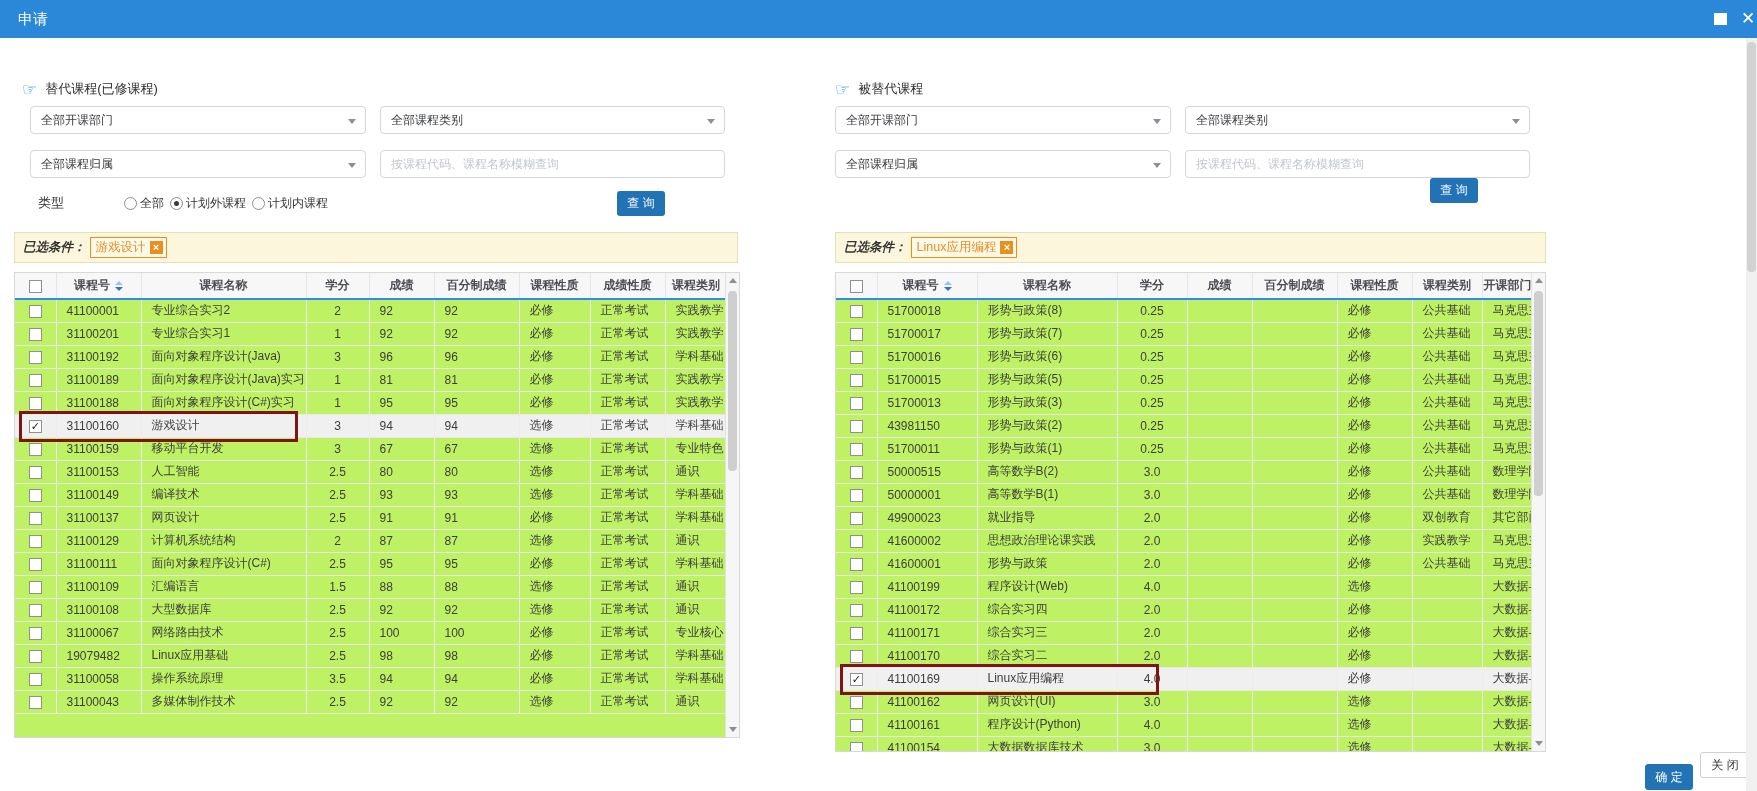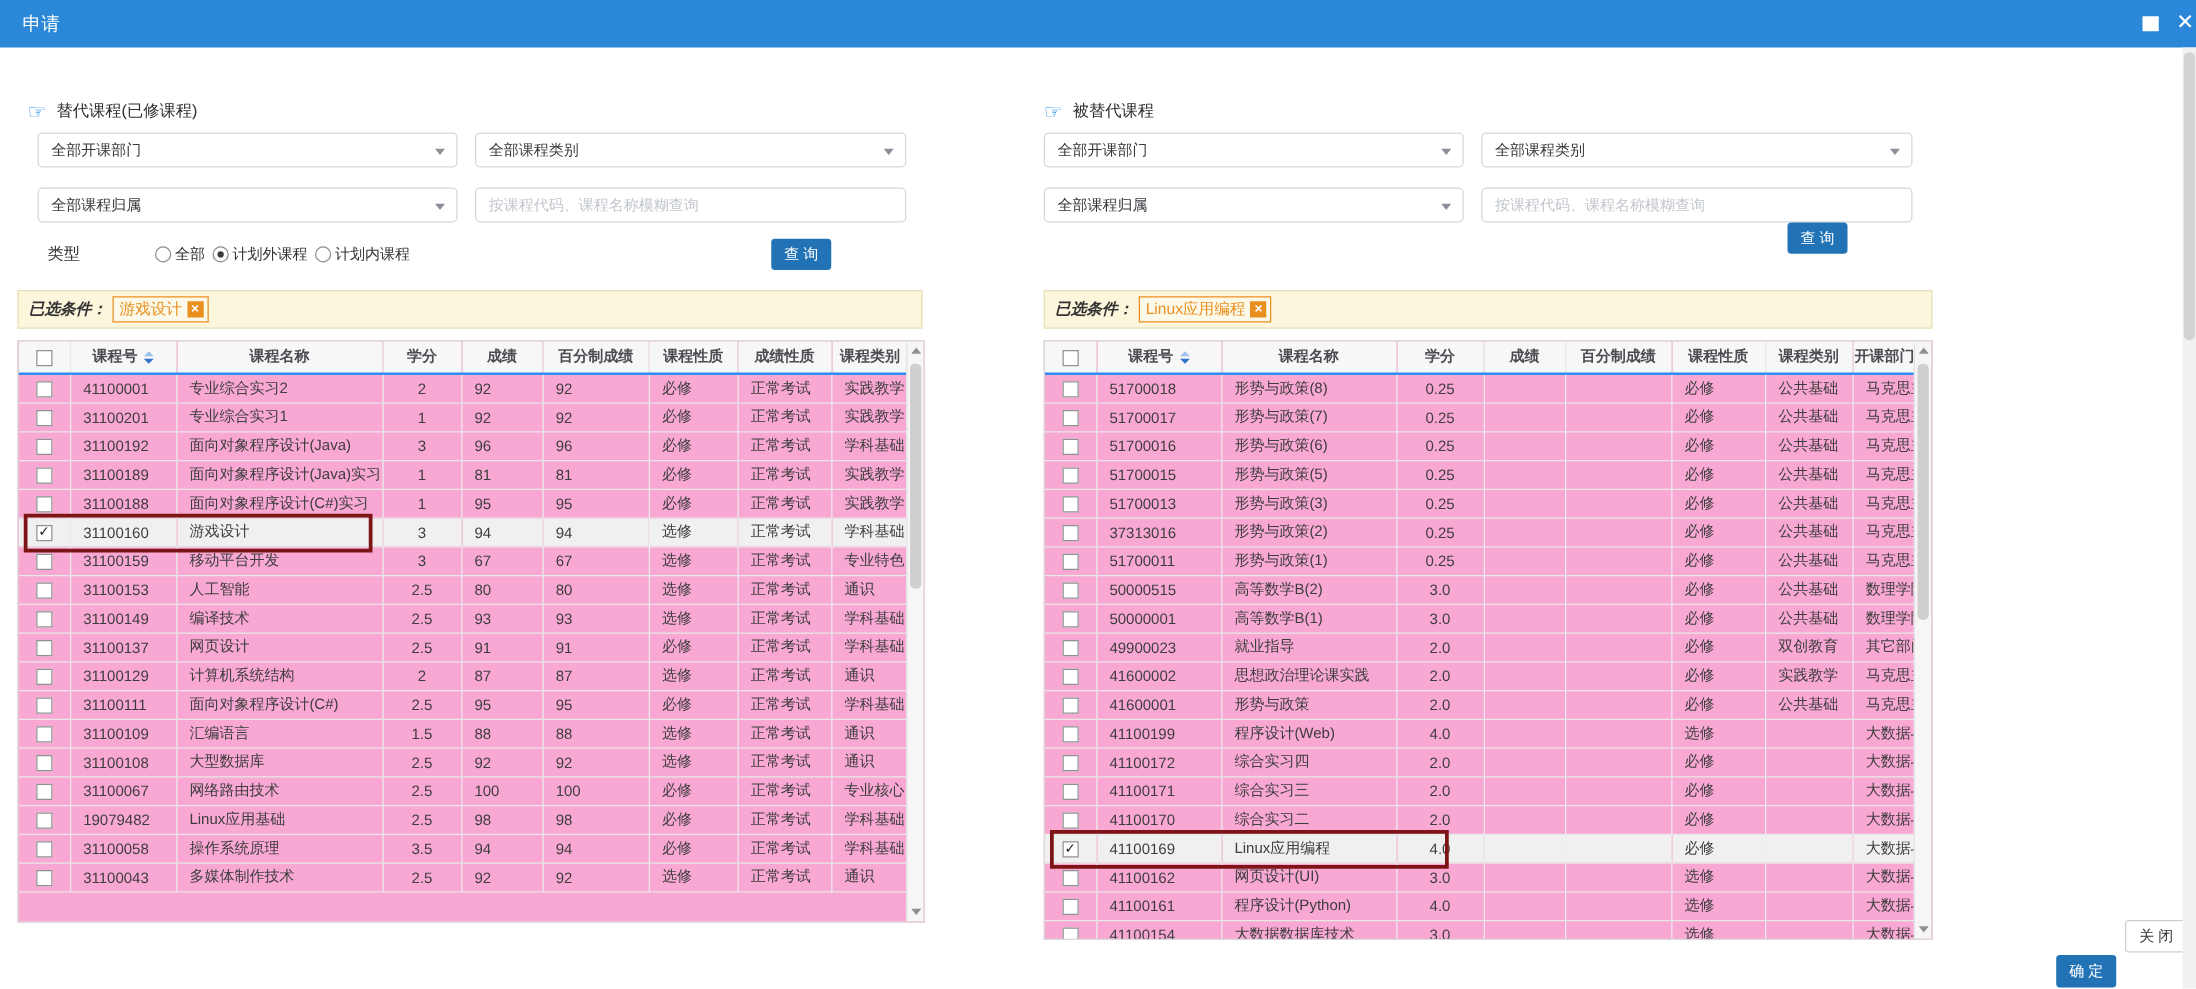--- a/index.html
+++ b/index.html
@@ -59,21 +59,21 @@
   .cond-bar { position:absolute; top:194px; height:31px; background:var(--c-cond-bg);
     border:1px solid var(--c-cond-border); display:flex; align-items:center; padding-left:8px; }
   #panel-left  .cond-bar { left:0; width:724px; }
   #panel-right .cond-bar { left:0; width:711px; }
   .cond-label { font-weight:bold; color:#333; font-size:12.5px;font-style:italic; }
   .cond-tag { border:1px solid var(--c-tag); color:var(--c-tag); padding:1px 3px 1px 5px;
     margin-left:4px; display:inline-flex; align-items:center; font-size:12.5px; background:rgba(255,255,255,.35); }
   .tag-x { width:13px; height:13px; background:var(--c-tag); color:#fff; font-size:11px;
     line-height:13px; text-align:center; margin-left:4px; font-weight:bold; cursor:pointer; }
 
-  .table-wrap { position:absolute; top:234px; left:0; background:#f9a8d4; border:1px solid #d8d8d8; overflow:hidden; }
+  .table-wrap { position:absolute; top:234px; left:0; background:#bef264; border:1px solid #d8d8d8; overflow:hidden; }
   #ltable { width:726px; height:466px; }
   #rtable { width:711px; height:480px; }
   table { border-collapse:collapse; table-layout:fixed; }
   #ltable table { width:712px; }
   #rtable table { width:697px; }
   th { height:26px; background:#f7f7f8; font-weight:bold; color:#4c4c52;
     border-right:1px solid #e6e6e6; border-bottom:2px solid var(--c-underline);
     font-size:12px; text-align:center; white-space:nowrap; overflow:hidden; }
   td { height:23px; border-right:1px solid #ececec; border-bottom:1px solid #e8e8e8;
     padding:0 0 0 10px; color:#3d3d3d; white-space:nowrap; overflow:hidden; }
@@ -98,21 +98,21 @@
   #ltable .sb-thumb { top:18px; height:180px; }
   #rtable .sb-thumb { top:18px; height:205px; }
 
   .hlbox { position:absolute; border:3px solid var(--c-annot); pointer-events:none; }
 
   .page-sb { position:absolute; right:0; top:38px; bottom:0; width:11px; background:#f1f1f1; }
   .page-sb .thumb { position:absolute; left:1px; top:4px; width:9px; height:230px; background:#d2d2d2; border-radius:4px; }
 
   .footer-btn { position:absolute; height:26px; border-radius:3px; font-size:12px; line-height:24px; cursor:pointer; }
   #btn-confirm { left:1645px; top:764px; width:48px; background:var(--c-btn); color:#fff; border:1px solid var(--c-btn); }
-  #btn-close   { left:1700px; top:736px; width:50px; background:#fff; color:#333; border:1px solid #cfcfcf; }
+  #btn-close   { left:1700px; top:752px; width:50px; background:#fff; color:#333; border:1px solid #cfcfcf; }
 </style>
 </head>
 <body>
 
 <div class="titlebar">
   <span>申请</span>
   <span class="maxbox"></span>
   <span class="closex">✕</span>
 </div>
 
@@ -504,21 +504,21 @@
             <td>形势与政策(3)</td>
             <td class="ctr">0.25</td>
             <td></td>
             <td></td>
             <td>必修</td>
             <td>公共基础</td>
             <td>马克思主义</td>
           </tr>
           <tr>
             <td class="c-cb"><span class="cb"></span></td>
-            <td>37313016</td>
+            <td>43981150</td>
             <td>形势与政策(2)</td>
             <td class="ctr">0.25</td>
             <td></td>
             <td></td>
             <td>必修</td>
             <td>公共基础</td>
             <td>马克思主义</td>
           </tr>
           <tr>
             <td class="c-cb"><span class="cb"></span></td>

